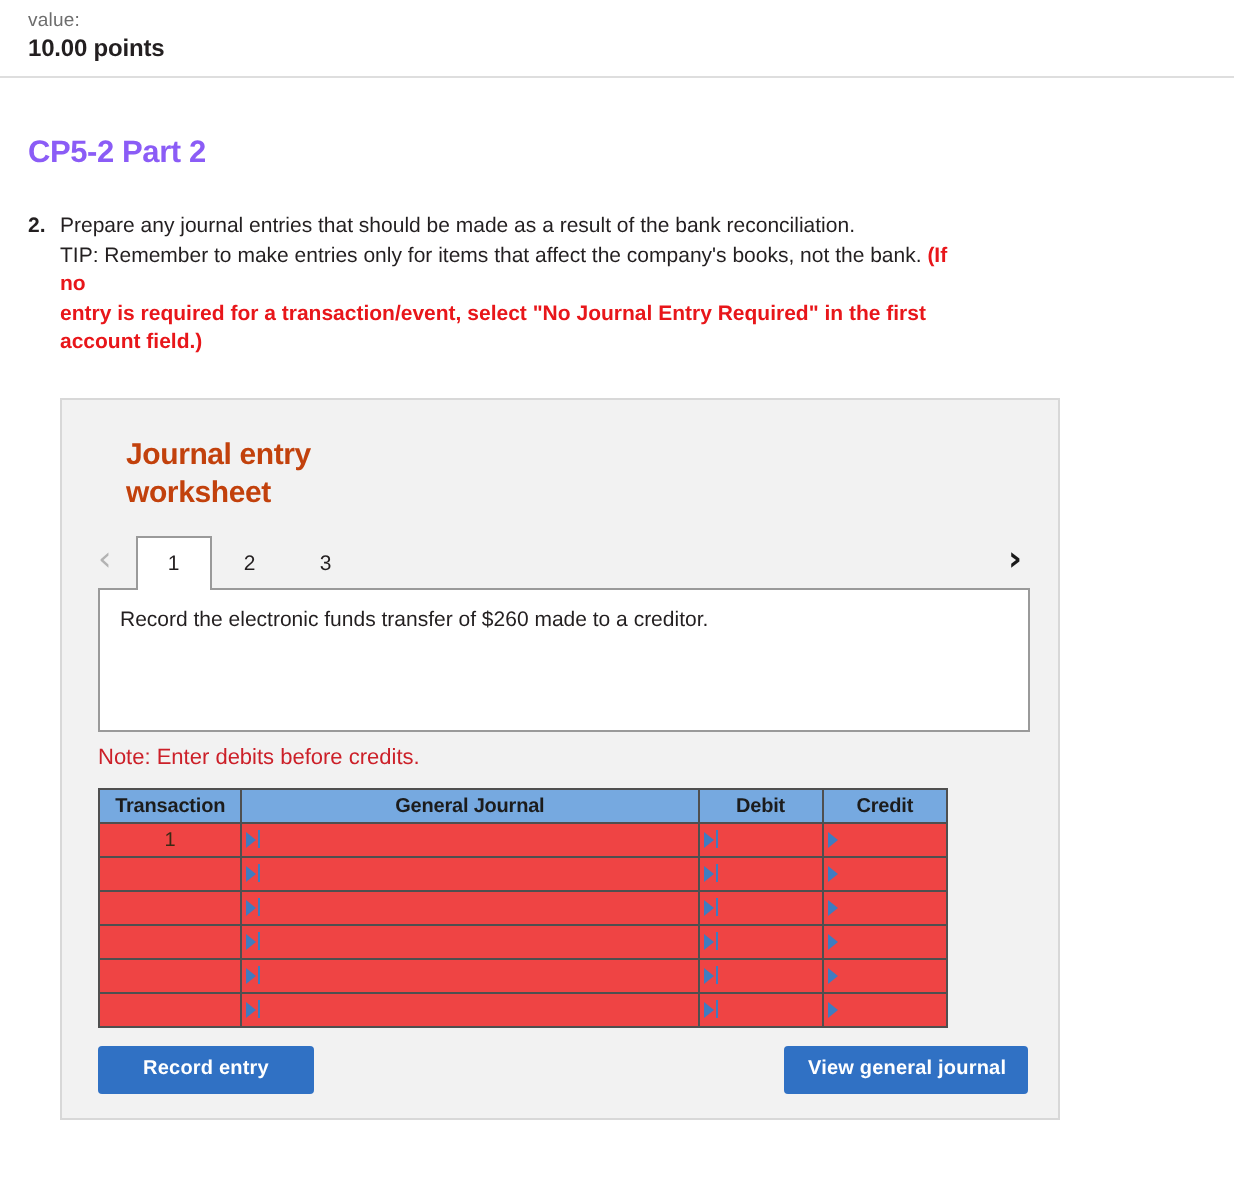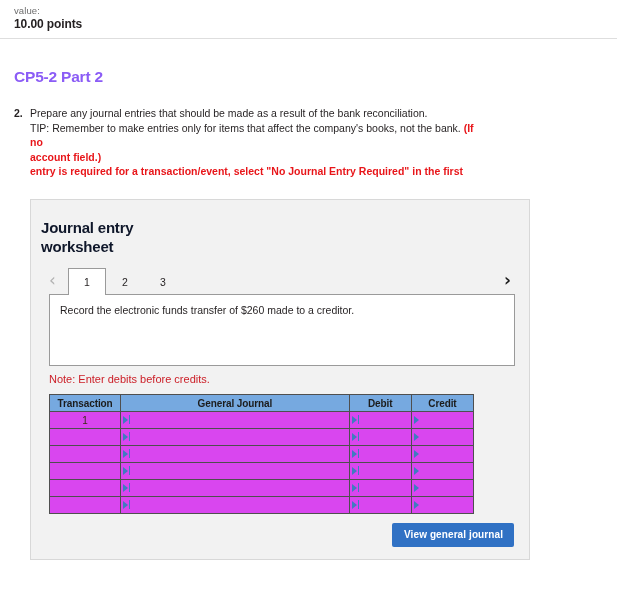--- a/index.html
+++ b/index.html
@@ -104,22 +104,22 @@
     top: 199px;
     width: 500px;
     height: 361px;
     background: #f2f2f2;
     border: 1px solid #d8d8d8;
   }
 
   #worksheet-title {
     font-size: 15px;
     font-weight: bold;
-    color: #0f172a;
-    margin: 18px 0 0 10px;
+    color: #c2410c;
+    margin: 18px 0 0 32px;
     line-height: 19px;
     width: 150px;
     letter-spacing: -0.2px;
   }
 
   
   #tab-strip {
     position: relative;
     margin: 11px 0 0 0;
     height: 27px;
@@ -193,21 +193,21 @@
     color: #cc2029;
     font-weight: normal;
   }
 
   
   #journal-table {
     margin: 9px 0 0 18px;
     width: 425px;
     border-collapse: collapse;
     table-layout: fixed;
-    background: #d946ef;
+    background: #ef4444;
     border: 1px solid #4f4f4f;
   }
   #journal-table th {
     background: #76a9e0;
     border: 1px solid #4f4f4f;
     font-size: 10px;
     font-weight: bold;
     color: #1c1c1c;
     height: 17px;
     padding: 0;
@@ -276,22 +276,22 @@
 
 
 <div id="page-title">CP5-2 Part 2</div>
 
 
 <div id="question-block">
   <div id="question-number">2.</div>
   <div id="question-body">
     <span class="q-line">Prepare any journal entries that should be made as a result of the bank reconciliation.</span>
     <span>TIP: Remember to make entries only for items that affect the company's books, not the bank. </span><span class="q-red">(If no</span>
+    <span class="q-line q-red">entry is required for a transaction/event, select "No Journal Entry Required" in the first</span>
     <span class="q-line q-red">account field.)</span>
-    <span class="q-line q-red">entry is required for a transaction/event, select "No Journal Entry Required" in the first</span>
   </div>
 </div>
 
 
 <div id="view-transaction-list" class="btn-blue">View transaction list</div>
 
 
 <div id="worksheet-panel">
 
   <div id="worksheet-title">Journal entry worksheet</div>
@@ -439,19 +439,20 @@
         <td class="col-credit">
             <span class="cell-marker">
               <span class="tri"></span>
             </span>
           </td>
       </tr>
     </tbody>
   </table>
 
   <div id="panel-buttons">
+    <div id="record-entry" class="btn-blue">Record entry</div>
     <div id="view-general-journal" class="btn-blue">View general journal</div>
   </div>
 
 </div>
 
 
 
 
 </body></html>

